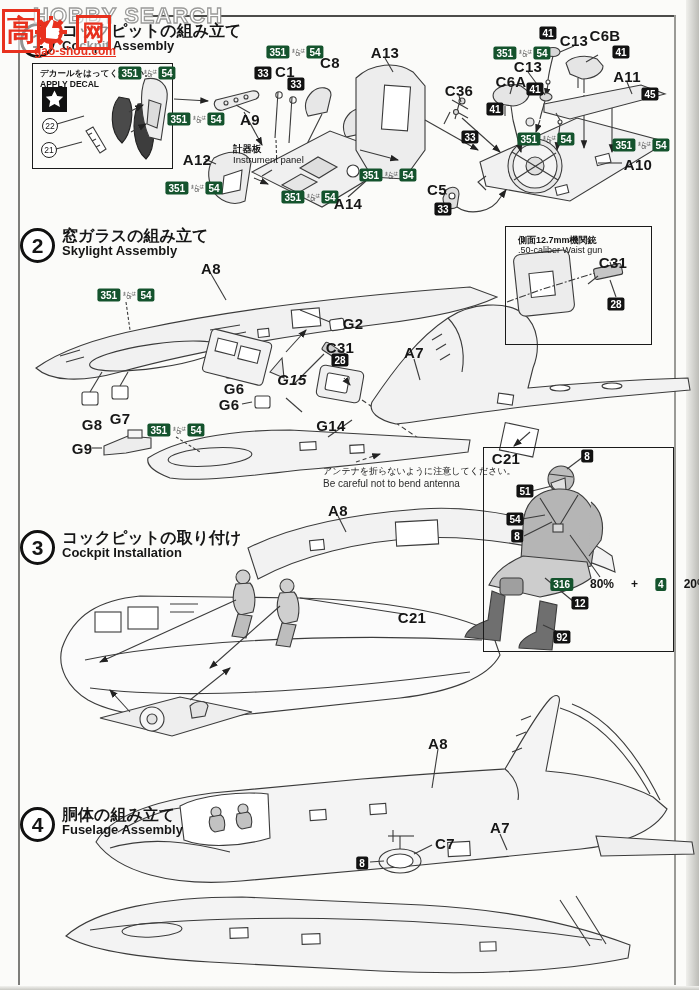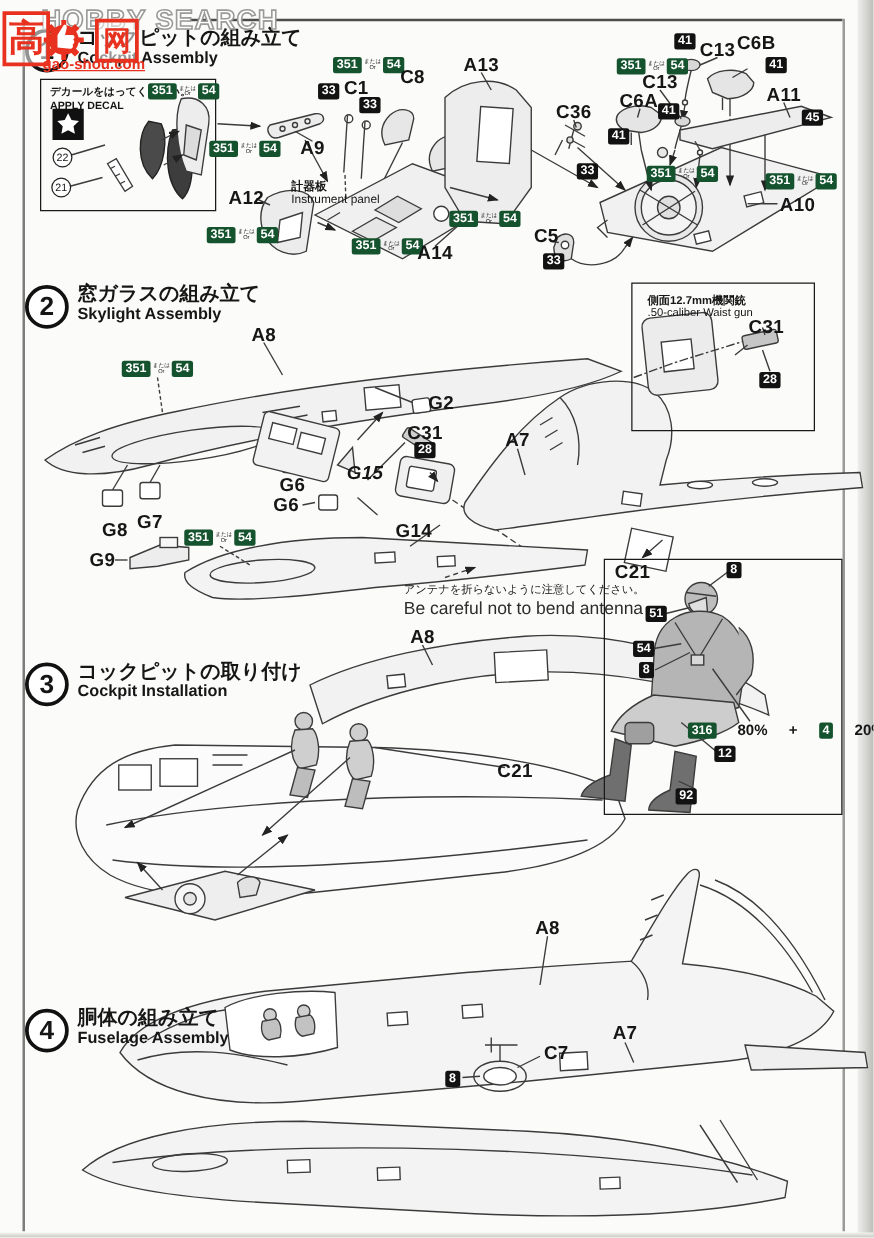--- a/index.html
+++ b/index.html
@@ -36,21 +36,21 @@
   .decal-ja{position:absolute;left:7px;top:4px;font-size:8.5px;font-weight:bold;white-space:nowrap;}
   .decal-en{position:absolute;left:7px;top:15px;font-size:8.5px;font-weight:bold;}
   .panel-ja{position:absolute;left:233px;top:143px;font-size:9.5px;font-weight:bold;z-index:11;}
   .panel-en{position:absolute;left:233px;top:154px;font-size:9.5px;z-index:11;}
   .waist-box{left:505px;top:226px;width:145px;height:117px;}
   .waist-ja{position:absolute;left:12px;top:7px;font-size:9px;font-weight:bold;white-space:nowrap;}
   .waist-en{position:absolute;left:12px;top:18px;font-size:9px;}
   .c21-box{left:483px;top:447px;width:189px;height:203px;}
   .antenna-note{position:absolute;left:323px;top:465px;z-index:12;}
   .antenna-ja{font-size:9px;white-space:nowrap;}
-  .antenna-en{font-size:14px;color:#2c2c2c;}
+  .antenna-en{font-size:10px;color:#2c2c2c;}
   
   .lbl{position:absolute;transform:translate(-50%,-50%);z-index:25;white-space:nowrap;}
   .lbl-part{font-size:15px;font-weight:bold;letter-spacing:.3px;}
   .lbl-box{background:#121212;color:#fff;font-weight:bold;font-size:10px;line-height:13px;
            padding:0 3px;border-radius:2px;}
   .lbl-circle{width:14px;height:14px;border:1.2px solid #222;border-radius:50%;background:#fff;
               font-size:8.5px;display:flex;align-items:center;justify-content:center;}
   .lbl-pair{display:flex;align-items:center;gap:1px;}
   .pbox{background:#14532d;color:#fff;font-weight:bold;font-size:10px;line-height:13px;
         padding:0 3px;border-radius:2px;}
@@ -530,20 +530,20 @@
       <div class="lbl lbl-box" style="left: 515px; top: 519px;">54</div>
       <div class="lbl lbl-box" style="left: 517px; top: 536px;">8</div>
       <div class="lbl lbl-mix" style="left: 629px; top: 584px;">
         <span class="pbox">316</span>
         <span class="mix-txt">80%</span>
         <span class="mix-txt">+</span>
         <span class="pbox">4</span>
         <span class="mix-txt">20%</span>
       </div>
       <div class="lbl lbl-box" style="left: 580px; top: 603px;">12</div>
-      <div class="lbl lbl-box" style="left: 549px; top: 637px;">92</div>
+      <div class="lbl lbl-box" style="left: 562px; top: 637px;">92</div>
       <div class="lbl lbl-part" style="left: 438px; top: 743px;">A8</div>
       <div class="lbl lbl-part" style="left: 500px; top: 827px;">A7</div>
       <div class="lbl lbl-part" style="left: 445px; top: 843px;">C7</div>
       <div class="lbl lbl-box" style="left: 362px; top: 863px;">8</div>
     </div>
 
 </div>
 
 </body></html>

